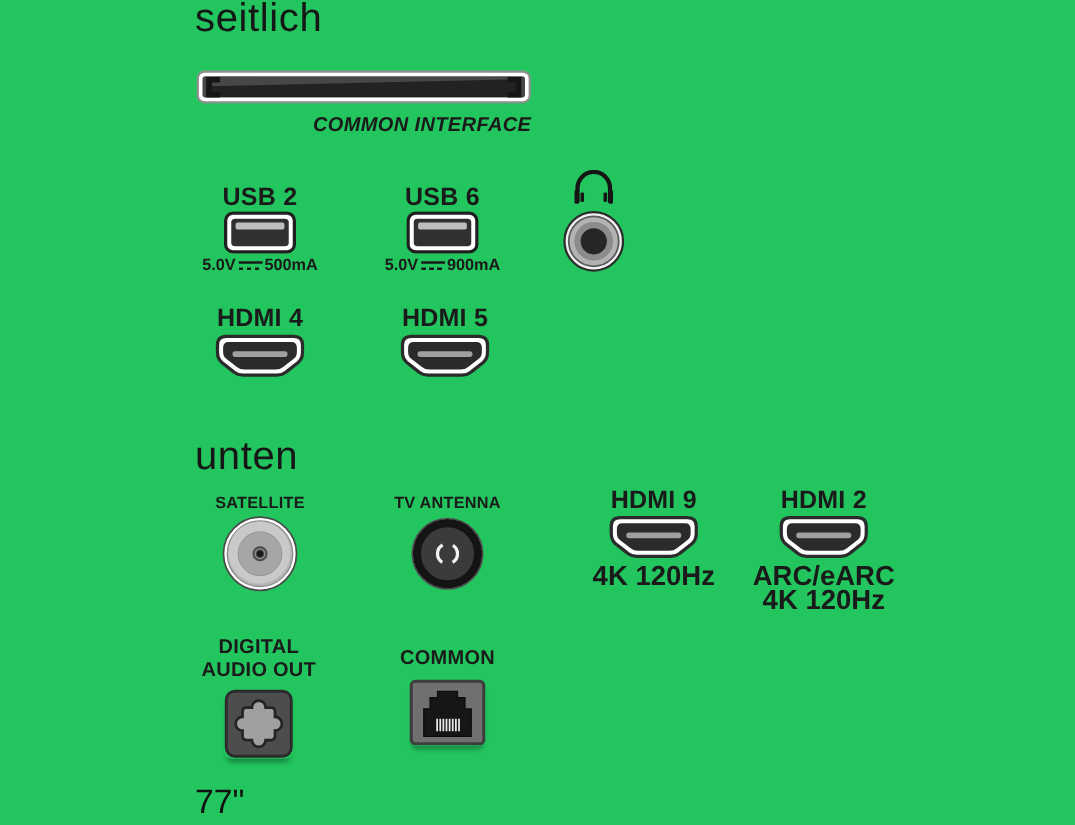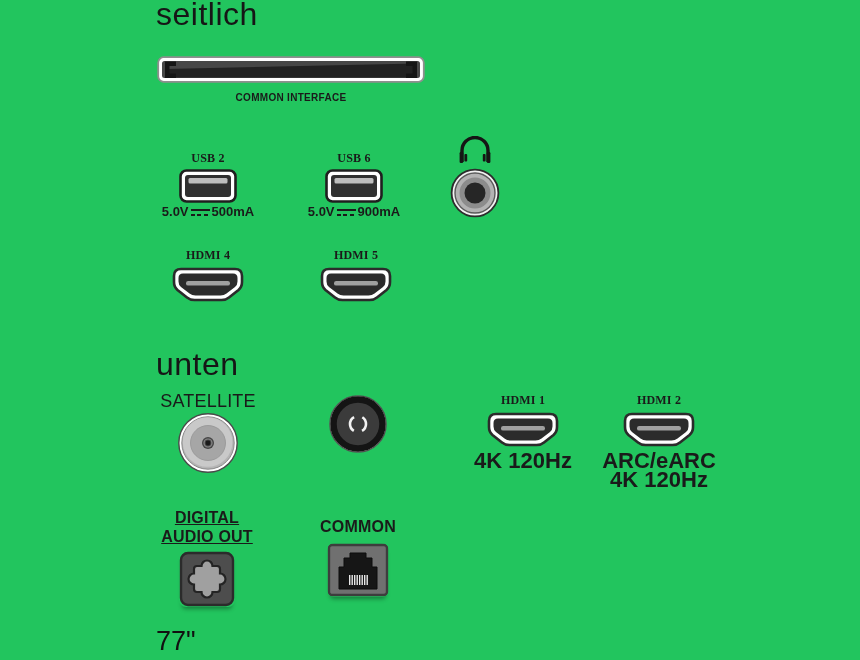--- a/index.html
+++ b/index.html
@@ -3,30 +3,30 @@
 <meta charset="utf-8">
 <style>
   html,body{margin:0;padding:0;}
   .canvas{
     position:relative;width:860px;height:660px;background:#22c55e;
     font-family:"Liberation Sans",sans-serif;color:#1a1a1a;overflow:hidden;
   }
   .abs{position:absolute;}
   .heading{font-size:32px;font-weight:300;letter-spacing:0.5px;color:#161616;}
   .group{position:absolute;text-align:center;}
-  .port-label{font-size:12px;font-weight:700;line-height:20px;letter-spacing:0.2px;white-space:nowrap;font-family:Liberation Serif, serif;}
-  .small-label{font-size:18px;font-weight:400;line-height:19px;letter-spacing:0.2px;white-space:nowrap;}
+  .port-label{font-size:20px;font-weight:700;line-height:20px;letter-spacing:0.2px;white-space:nowrap;}
+  .small-label{font-size:13px;font-weight:700;line-height:19px;letter-spacing:0.2px;white-space:nowrap;}
   .two-line-label{font-size:16px;font-weight:700;line-height:19px;letter-spacing:0.2px;}
   .spec{font-size:22px;font-weight:700;line-height:19px;white-space:nowrap;}
   .group svg{display:block;margin:0 auto;}
   .power{font-size:13px;font-weight:700;margin-top:1px;display:flex;align-items:center;justify-content:center;white-space:nowrap;}
   .dc{display:inline-flex;flex-direction:column;justify-content:center;gap:2.5px;width:19px;margin:2px 2px 0 2px;}
   .dc .solid{height:2.6px;background:#1a1a1a;width:100%;}
   .dc .dash{height:2.6px;width:100%;background:repeating-linear-gradient(90deg,#1a1a1a 0 3.8px,transparent 3.8px 6.4px);}
-  .ci-label{font-size:10px;font-weight:700;letter-spacing:0.3px;text-align:center;}
+  .ci-label{font-size:16px;font-weight:700;letter-spacing:0.3px;text-align:right;font-style:italic;}
   .shadowed{box-shadow:0 5px 4px -3px rgba(0,0,0,0.35);border-radius:7px;}
   .size-label{font-size:27px;font-weight:400;color:#111;}
 </style>
 </head>
 <body>
 
 <div class="canvas">
 
   <div class="abs heading" style="left:156px;top:-4px;">seitlich</div>
 
@@ -118,49 +118,50 @@
       <circle cx="31" cy="31" r="26.2" fill="#b5b5b5" stroke="#8a8a8a" stroke-width="1"></circle>
       <circle cx="30.6" cy="30" r="24.8" fill="#c9c9c9"></circle>
       <circle cx="31" cy="31" r="17.5" fill="#a6a6a6" stroke="#949494" stroke-width="0.8"></circle>
       <circle cx="31" cy="31" r="6" fill="#454545"></circle>
       <circle cx="31" cy="31" r="4" fill="none" stroke="#8a8a8a" stroke-width="1.2"></circle>
       <circle cx="31" cy="31" r="2.4" fill="#191919"></circle>
     </svg>
   </div>
 
   <div class="group" style="left:283px;top:392px;width:150px;">
+    <div class="small-label">TV ANTENNA</div>
     <svg width="60" height="60" viewBox="0 0 60 60" style="margin-top:2px;">
       <circle cx="30" cy="30" r="28.2" fill="#ffffff" stroke="#4f4f4f" stroke-width="1.2"></circle>
       <circle cx="30" cy="30" r="24.5" fill="#3b3b3b" stroke="#141414" stroke-width="6.5"></circle>
       <circle cx="30" cy="30" r="8" fill="none" stroke="#f2f2f2" stroke-width="2.6" stroke-dasharray="16.5 8.63" stroke-dashoffset="8.25"></circle>
     </svg>
   </div>
 
   <div class="group" style="left:453px;top:390px;width:140px;">
-    <div class="port-label">HDMI 1</div>
+    <div class="port-label">HDMI 9</div>
     <svg width="72" height="36" viewBox="0 0 72 36" style="margin-top:2px;">
       <path d="M 9,2 H 63 Q 70,2 70,9 V 15 Q 70,20 66.5,23 L 57,30.5 Q 54,33 49.5,33 H 22.5 Q 18,33 15,30.5 L 5.5,23 Q 2,20 2,15 V 9 Q 2,2 9,2 Z" fill="#ffffff" stroke="#2b2b2b" stroke-width="2.6"></path>
       <path d="M 11,6.5 H 61 Q 65.5,6.5 65.5,11 V 14.5 Q 65.5,18 63,20 L 54.5,26.5 Q 52,28.5 48.5,28.5 H 23.5 Q 20,28.5 17.5,26.5 L 9,20 Q 6.5,18 6.5,14.5 V 11 Q 6.5,6.5 11,6.5 Z" fill="#2b2b2b"></path>
       <rect x="14" y="14" width="44" height="4.6" rx="2.2" fill="#a0a0a0"></rect>
     </svg>
     <div class="spec" style="margin-top:3px;">4K 120Hz</div>
   </div>
 
   <div class="group" style="left:584px;top:390px;width:150px;">
     <div class="port-label">HDMI 2</div>
     <svg width="72" height="36" viewBox="0 0 72 36" style="margin-top:2px;">
       <path d="M 9,2 H 63 Q 70,2 70,9 V 15 Q 70,20 66.5,23 L 57,30.5 Q 54,33 49.5,33 H 22.5 Q 18,33 15,30.5 L 5.5,23 Q 2,20 2,15 V 9 Q 2,2 9,2 Z" fill="#ffffff" stroke="#2b2b2b" stroke-width="2.6"></path>
       <path d="M 11,6.5 H 61 Q 65.5,6.5 65.5,11 V 14.5 Q 65.5,18 63,20 L 54.5,26.5 Q 52,28.5 48.5,28.5 H 23.5 Q 20,28.5 17.5,26.5 L 9,20 Q 6.5,18 6.5,14.5 V 11 Q 6.5,6.5 11,6.5 Z" fill="#2b2b2b"></path>
       <rect x="14" y="14" width="44" height="4.6" rx="2.2" fill="#a0a0a0"></rect>
     </svg>
     <div class="spec" style="margin-top:3px;">ARC/eARC</div>
     <div class="spec">4K 120Hz</div>
   </div>
 
-  <div class="group" style="left:132px;top:508px;width:150px;text-decoration:underline;">
+  <div class="group" style="left:132px;top:508px;width:150px;">
     <div class="two-line-label">
       <div>DIGITAL</div>
       <div>AUDIO OUT</div>
     </div>
     <svg class="shadowed" width="56" height="56" viewBox="0 0 56 56" style="margin-top:5px;">
       <rect x="2" y="2" width="52" height="52" rx="7" fill="#4d4d4d" stroke="#2b2b2b" stroke-width="2.4"></rect>
       <path d="M 18,15 H 22.5 A 5.5 5.5 0 0 1 33.5,15 H 38 Q 41,15 41,18 V 22.5 A 5.5 5.5 0 0 1 41,33.5 V 38 Q 41,41 38,41 H 33.5 A 5.5 5.5 0 0 1 22.5,41 H 18 Q 15,41 15,38 V 33.5 A 5.5 5.5 0 0 1 15,22.5 V 18 Q 15,15 18,15 Z" fill="#a0a0a0" stroke="#242424" stroke-width="2.2"></path>
     </svg>
   </div>
 

